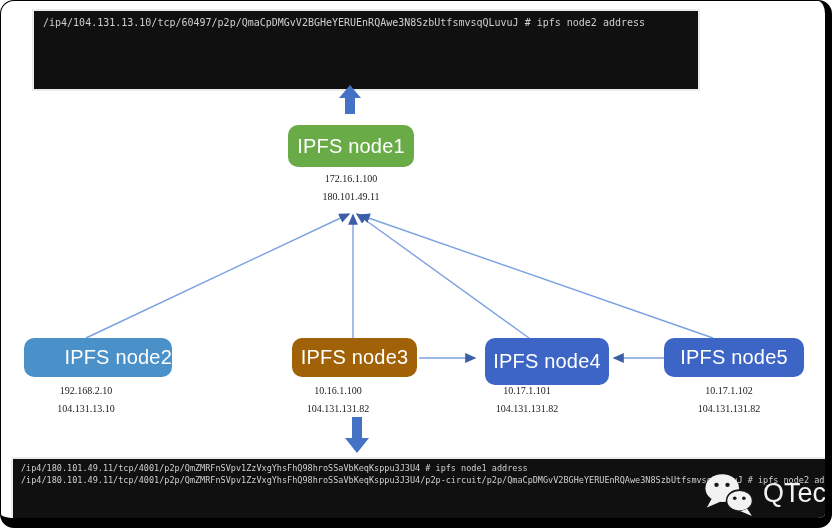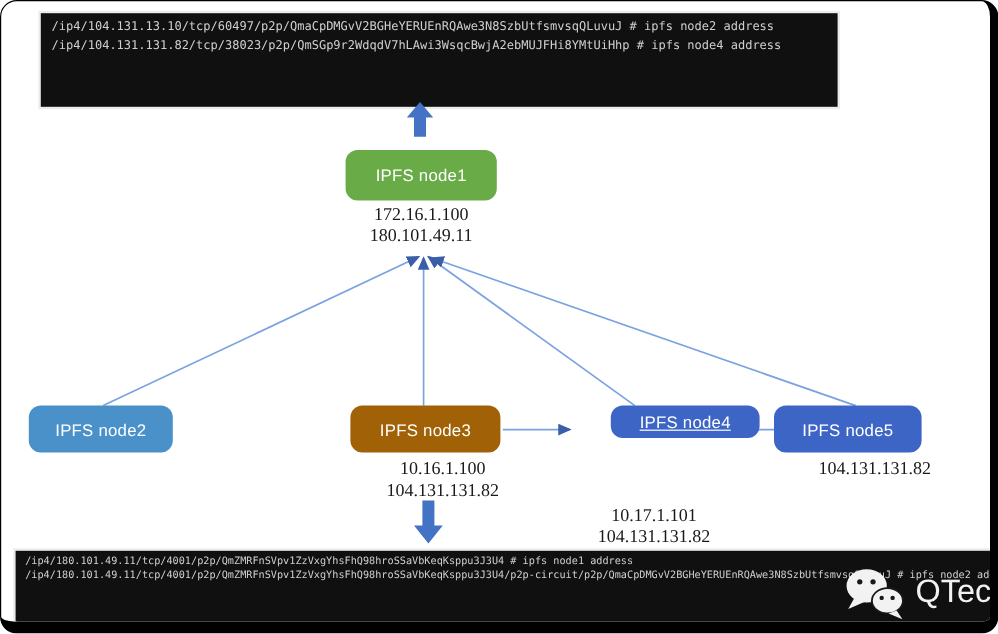--- a/index.html
+++ b/index.html
@@ -12,41 +12,40 @@
   .terminal{
     position:absolute;background:#101010;color:#cfcfcf;
     font-family:"DejaVu Sans Mono",monospace;white-space:nowrap;overflow:hidden;
     box-shadow:0 0 0 2px #ececec;
   }
   .terminal.top{left:33px;top:10px;width:646px;height:70px;font-size:10px;line-height:15.5px;padding:4px 9px;}
   .terminal.bottom{left:12px;top:458px;width:810px;height:55px;font-size:8.5px;line-height:11.8px;padding:4px 8px;}
   .node-box{
     position:absolute;border-radius:10px;color:#fff;
     display:flex;align-items:center;justify-content:center;
-    font-size:14px;letter-spacing:.2px;
+    font-size:20px;letter-spacing:.2px;
   }
   .ips{
     position:absolute;text-align:center;color:#1a1a1a;
-    font-family:"Liberation Serif",serif;font-size:15px;line-height:18px;
+    font-family:"Liberation Serif",serif;font-size:10px;line-height:18px;
   }
   #overlay{position:absolute;left:0;top:0;pointer-events:none;}
   .logo{
     position:absolute;left:698px;top:468px;height:48px;
     display:flex;align-items:center;gap:6px;
   }
   .logo-text{color:#f2f2f2;font-size:27px;font-weight:400;}
 </style>
 </head>
 <body>
 
 <div id="canvas">
 
   <div class="terminal top">
     <div>/ip4/104.131.13.10/tcp/60497/p2p/QmaCpDMGvV2BGHeYERUEnRQAwe3N8SzbUtfsmvsqQLuvuJ # ipfs node2 address</div>
-    <div>/ip4/104.131.131.82/tcp/38023/p2p/QmSGp9r2WdqdV7hLAwi3WsqcBwjA2ebMUJFHi8YMtUiHhp # ipfs node4 address</div>
   </div>
 
   <svg id="overlay" width="832" height="528">
     <defs>
       <marker id="ah" markerWidth="9" markerHeight="8" refX="7" refY="3.5" orient="auto">
         <path d="M0,0 L8,3.5 L0,7 Z" fill="#3b5ea8"></path>
       </marker>
     </defs>
 
     <polygon points="349,84 360,97 354,97 354,113 344,113 344,97 338,97" fill="#4472c4"></polygon>
@@ -63,44 +62,49 @@
   </svg>
 
   <div class="node-box" style="left:287px;top:124px;width:126px;height:42px;background:#68ab47;">
     <span>IPFS node1</span>
   </div>
   <div class="ips" style="left:280px;top:169px;width:140px;">
     <div>172.16.1.100</div>
     <div>180.101.49.11</div>
   </div>
 
-  <div class="node-box" style="left:23px;top:337px;width:120px;height:39px;background:#4a90c9;">
+  <div class="node-box" style="left:23px;top:337px;width:148px;height:39px;background:#4a90c9;justify-content:flex-end;">
     <span>IPFS node2</span>
+  </div>
+  <div class="ips" style="left:15px;top:381px;width:140px;">
+    <div>192.168.2.10</div>
+    <div>104.131.13.10</div>
   </div>
 
   <div class="node-box" style="left:291px;top:337px;width:125px;height:39px;background:#a16207;">
     <span>IPFS node3</span>
   </div>
-  <div class="ips" style="left:298px;top:381px;width:140px;font-family:Liberation Serif, serif;">
+  <div class="ips" style="left:267px;top:381px;width:140px;font-family:Liberation Serif, serif;">
     <div>10.16.1.100</div>
     <div>104.131.131.82</div>
   </div>
 
-  <div class="node-box" style="left:508px;top:337px;width:124px;height:27px;background:#3d65c5;text-decoration:underline;">
+  <div class="node-box" style="left:484px;top:337px;width:124px;height:47px;background:#3d65c5;">
     <span>IPFS node4</span>
   </div>
-  <div class="ips" style="left:474px;top:381px;width:140px;margin-top:39px;">
+  <div class="ips" style="left:456px;top:381px;width:140px;">
     <div>10.17.1.101</div>
     <div>104.131.131.82</div>
   </div>
 
-  <div class="node-box" style="left:644px;top:337px;width:123px;height:39px;background:#3d65c5;">
+  <div class="node-box" style="left:663px;top:337px;width:140px;height:39px;background:#3d65c5;">
     <span>IPFS node5</span>
   </div>
   <div class="ips" style="left:658px;top:381px;width:140px;">
+    <div>10.17.1.102</div>
     <div>104.131.131.82</div>
   </div>
 
   <div class="terminal bottom">
     <div>/ip4/180.101.49.11/tcp/4001/p2p/QmZMRFnSVpv1ZzVxgYhsFhQ98hroSSaVbKeqKsppu3J3U4 # ipfs node1 address</div>
     <div>/ip4/180.101.49.11/tcp/4001/p2p/QmZMRFnSVpv1ZzVxgYhsFhQ98hroSSaVbKeqKsppu3J3U4/p2p-circuit/p2p/QmaCpDMGvV2BGHeYERUEnRQAwe3N8SzbUtfsmvsqQLuvuJ # ipfs node2 address</div>
   </div>
 
   <div class="logo">
     <svg width="58" height="48" viewBox="0 0 60 50">

